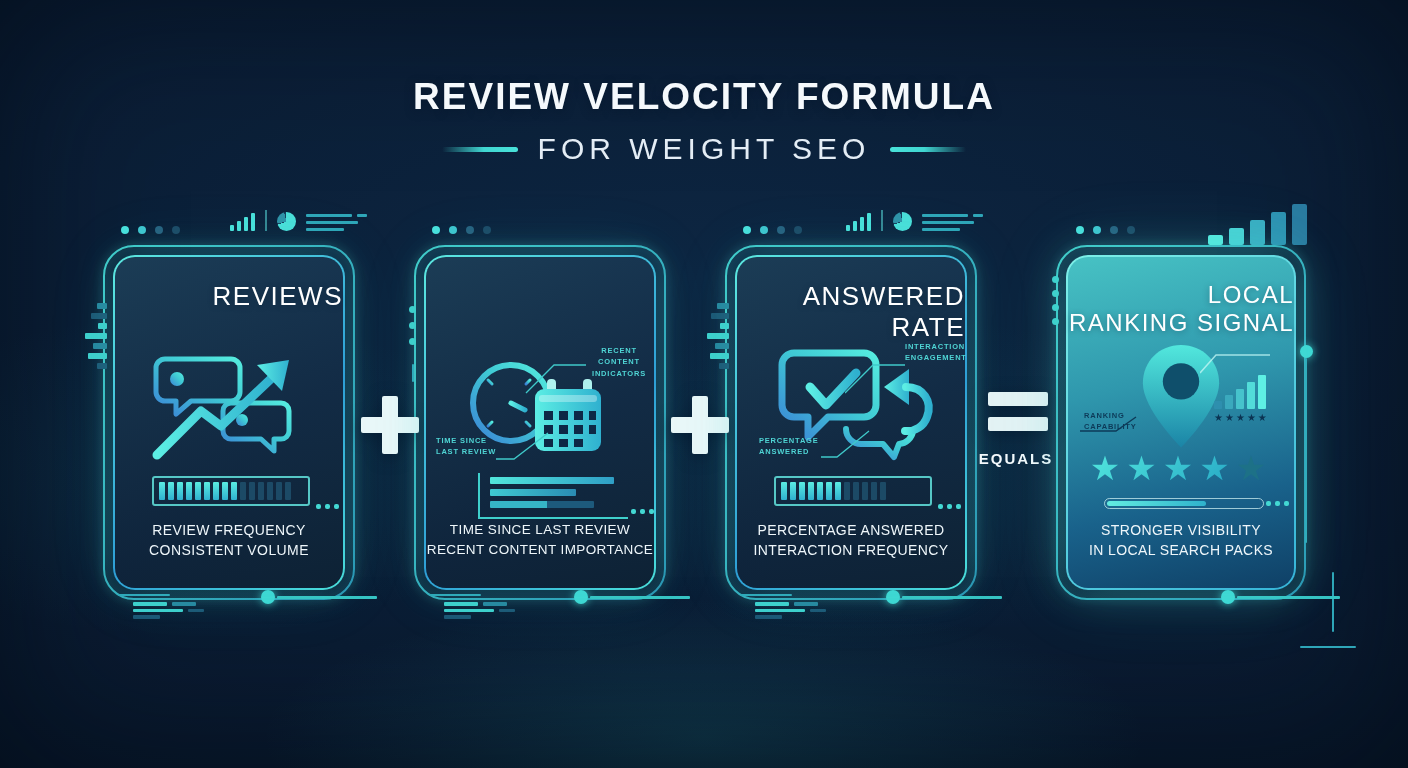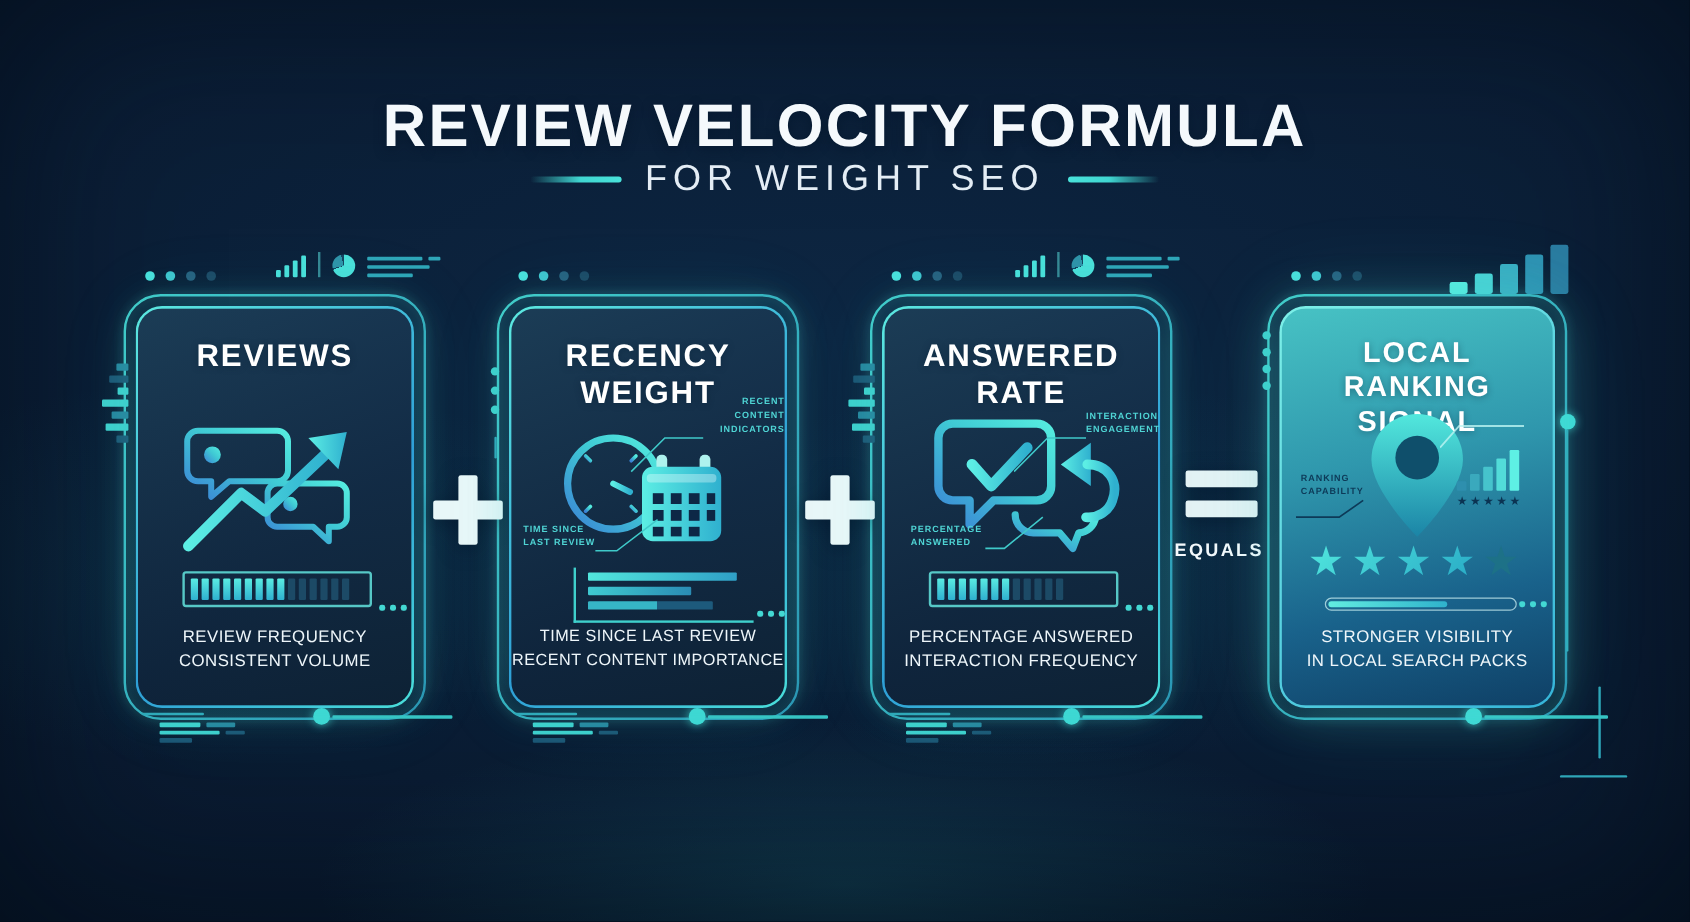--- a/index.html
+++ b/index.html
@@ -8,42 +8,42 @@
     font-family:"Liberation Sans",sans-serif;color:#f2f8fb;
     background:
       radial-gradient(42% 24% at 50% 96%, rgba(45,190,190,.16), transparent 75%),
       radial-gradient(36% 30% at 13% 62%, rgba(30,150,165,.10), transparent 70%),
       radial-gradient(36% 30% at 63% 62%, rgba(30,150,165,.10), transparent 70%),
       radial-gradient(120% 95% at 50% 36%, #0d2642 0%, #0a1c33 55%, #071424 100%);
     box-shadow:inset 0 0 160px rgba(2,8,18,.6);
   }
   
   .title{position:absolute;top:76px;left:0;width:100%;text-align:center;
-    font-size:50px;font-weight:700;letter-spacing:2px;color:#f5f9fc;
+    font-size:37px;font-weight:700;letter-spacing:2px;color:#f5f9fc;
     text-shadow:0 2px 10px rgba(0,20,40,.55);}
   .subrow{position:absolute;top:130px;left:0;width:100%;height:38px;
     display:flex;align-items:center;justify-content:center;gap:20px;}
   .hdash{width:76px;height:5px;border-radius:3px;}
   .hdash.l{background:linear-gradient(90deg,rgba(64,214,209,0),#40d6d1 55%,#49e2da);}
   .hdash.r{background:linear-gradient(270deg,rgba(64,214,209,0),#40d6d1 55%,#49e2da);}
   .subtitle{font-size:30px;font-weight:400;letter-spacing:5px;color:#e4edf5;}
 
   
   .card{position:absolute;top:255px;width:232px;height:335px;border-radius:22px;
     border:2px solid transparent;box-sizing:border-box;
     background:linear-gradient(165deg,rgba(22,46,74,.92),rgba(11,26,46,.96)) padding-box,
                linear-gradient(140deg,#5ce9e0,#2e9fd6 60%,#4adfda) border-box;
     box-shadow:0 0 32px rgba(63,217,211,.25),0 0 70px rgba(63,217,211,.10);}
   .card.filled{
     background:linear-gradient(168deg,#47c2c4 0%,#2f97ad 38%,#19628b 72%,#0f4066 100%) padding-box,
                linear-gradient(140deg,#7df0e8,#35b4d8) border-box;
     box-shadow:0 0 40px rgba(70,220,215,.35),0 0 80px rgba(70,220,215,.15);}
   .c1{left:113px;} .c2{left:424px;} .c3{left:735px;} .c4{left:1066px;width:230px;}
-  .ctitle{position:absolute;top:24px;left:0;width:100%;text-align:center;
-    font-size:26px;font-weight:700;letter-spacing:1.5px;line-height:1.18;color:#fff;
+  .ctitle{position:absolute;top:24px;left:0;width:100%;text-align:right;
+    font-size:26px;font-weight:400;letter-spacing:1.5px;line-height:1.18;color:#fff;
     text-shadow:0 1px 6px rgba(0,30,50,.4);}
   .c4 .ctitle{font-size:24px;}
   .caption{position:absolute;top:263px;left:0;width:100%;text-align:center;
     font-size:14px;font-weight:500;letter-spacing:.4px;line-height:1.45;color:#eef6fa;}
   .card-icon{position:absolute;top:86px;left:50%;transform:translateX(-50%);}
 
   
   .meter{position:absolute;top:219px;left:37px;width:158px;height:30px;box-sizing:border-box;
     border:2px solid rgba(99,228,222,.85);border-radius:3px;padding:4px 5px;
     display:flex;gap:3px;align-items:stretch;}
@@ -66,21 +66,21 @@
   .st-dim{color:#1d7187;}
   .pbar{position:absolute;top:241px;left:36px;width:160px;height:11px;box-sizing:border-box;
     border:1.5px solid rgba(215,248,248,.7);border-radius:6px;padding:2px;}
   .pfill{height:100%;border-radius:4px;background:linear-gradient(90deg,#62ece0,#2fb2cc);}
   .mini{position:absolute;left:146px;top:116px;width:66px;text-align:left;}
   .mini .mbars{display:flex;align-items:flex-end;gap:3px;height:36px;}
   .mini .mbars i{display:block;width:8px;border-radius:1px;}
   .ministars{font-size:10px;letter-spacing:2px;color:#0b3352;margin-top:3px;}
   .clabel{position:absolute;font-size:7.5px;font-weight:700;letter-spacing:.8px;
     color:#4fd4d4;line-height:1.5;text-transform:uppercase;}
-  .clabel.dark{color:#0d3a58;}
+  .clabel.dark{color:#0d3a58;margin-top:17px;}
   .cline{position:absolute;}
 
   
   .bracket{position:absolute;filter:drop-shadow(0 0 4px rgba(70,220,215,.45));}
   .drow{position:absolute;display:flex;gap:9px;}
   .drow i{width:8px;height:8px;border-radius:50%;display:block;}
   .drow i:nth-child(1){background:#4ae0dc;} .drow i:nth-child(2){background:#3fc6cf;}
   .drow i:nth-child(3){background:#27617f;} .drow i:nth-child(4){background:#1d4a66;}
   .topdeco{position:absolute;display:flex;align-items:flex-end;gap:10px;height:22px;}
   .tbars{display:flex;align-items:flex-end;gap:3px;}
@@ -373,24 +373,20 @@
       </div>
     <div class="caption">
       <span>REVIEW FREQUENCY</span><br>
       <span>CONSISTENT VOLUME</span>
     </div>
   </div>
 
   <div class="plus" style="left:361px;top:396px"></div>
 
   <div class="card c2">
-    <div class="ctitle">
-      <span>RECENCY</span><br>
-      <span>WEIGHT</span>
-    </div>
     <svg class="card-icon" style="margin-left:4px" width="170" height="124" viewBox="0 0 170 124">
       <g fill="none" stroke="url(#lg-main)" stroke-width="6">
         <circle cx="52" cy="60" r="38"></circle>
       </g>
       <g stroke="url(#lg-main)" stroke-width="3" stroke-linecap="round">
         <line x1="52" y1="27" x2="52" y2="33"></line>
           <line x1="52" y1="87" x2="52" y2="93"></line>
         <line x1="19" y1="60" x2="25" y2="60"></line>
           <line x1="79" y1="60" x2="85" y2="60"></line>
         <line x1="29" y1="37" x2="33" y2="41"></line>
@@ -413,21 +409,21 @@
           <rect x="130" y="68" width="7" height="9"></rect>
         <rect x="85" y="82" width="9" height="9"></rect>
           <rect x="100" y="82" width="9" height="9"></rect>
           <rect x="115" y="82" width="9" height="9"></rect>
           <rect x="130" y="82" width="7" height="9"></rect>
         <rect x="85" y="96" width="9" height="8"></rect>
           <rect x="100" y="96" width="9" height="8"></rect>
           <rect x="115" y="96" width="9" height="8"></rect>
       </g>
     </svg>
-    <div class="clabel" style="left:158px;top:72px;text-align:right">
+    <div class="clabel" style="left:158px;top:88px;text-align:center">
       <span>RECENT CONTENT</span><br>
       <span>INDICATORS</span>
     </div>
     <svg class="cline" style="left:98px;top:106px" width="64" height="32">
       <polyline points="62,2 30,2 2,30" fill="none" stroke="#3fc9c9" stroke-width="1.3"></polyline>
     </svg>
     <div class="clabel" style="left:10px;top:178px;text-align:left">
       <span>TIME SINCE</span><br>
       <span>LAST REVIEW</span>
     </div>

